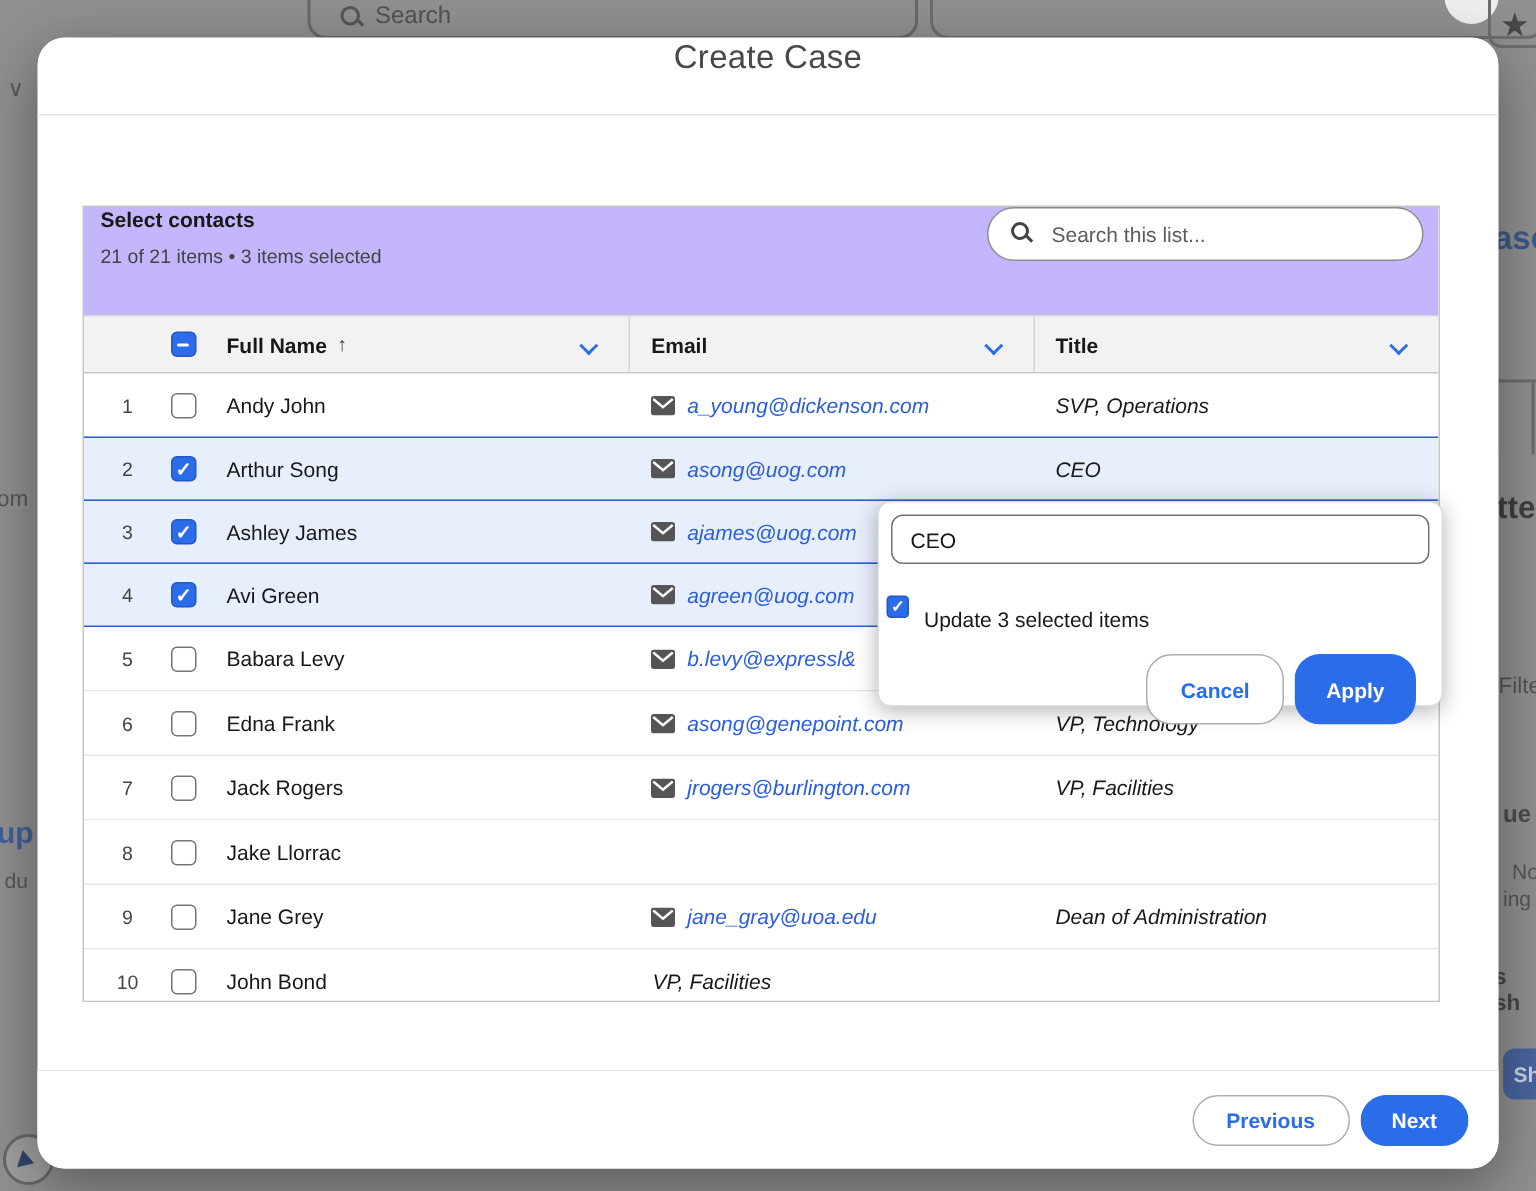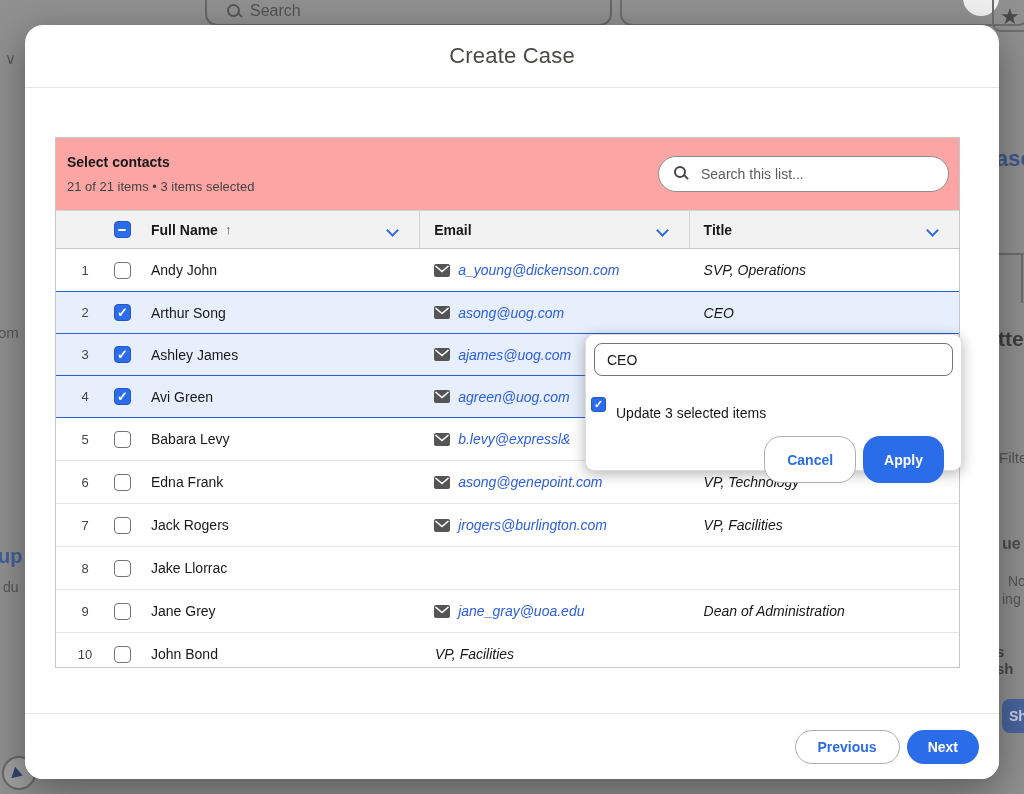--- a/index.html
+++ b/index.html
@@ -32,27 +32,27 @@
   .bg-up { position:absolute; left:-2px; top:545px; color:#40609c; font-size:20px; font-weight:bold; }
   .bg-du { position:absolute; left:3px; top:579px; color:#565656; font-size:14px; }
   .bg-circle { position:absolute; left:2px; top:756px; width:34px; height:34px; border-radius:50%;
     background:#a0a0a0; border:2px solid #686868; }
   .bg-circle::after { content:""; position:absolute; left:9px; top:10px; width:0; height:0;
     border-left:10px solid #31466e; border-top:6px solid transparent; border-bottom:6px solid transparent; transform:rotate(18deg); }
 
   
   .modal { position:absolute; left:25px; top:25px; width:974px; height:754px; background:#ffffff;
     border-radius:18px; box-shadow:0 12px 40px rgba(0,0,0,.38); }
-  .modal-header { height:63px; border-bottom:1px solid #e6e6e6; display:flex; align-items:center; justify-content:center; }
+  .modal-header { height:52px; border-bottom:1px solid #e6e6e6; display:flex; align-items:flex-start; justify-content:center; }
   .modal-title { font-size:22px; font-weight:500; color:#4a4844; letter-spacing:.2px; }
 
   
   .list-panel { position:absolute; left:30px; top:112px; width:905px; height:531px;
     border:1px solid #c6c6c4; background:#fff; overflow:hidden; }
-  .panel-head { height:73px; background:#fca5a5; display:flex; align-items:center; justify-content:space-between;
+  .panel-head { height:73px; background:#c4b5fd; display:flex; align-items:flex-start; justify-content:space-between;
     padding:0 10px 0 10px; border-bottom:1px solid #d6d6d4; }
   .panel-titles { padding-left:1px; }
   .panel-heading { font-size:14px; font-weight:bold; color:#181818; margin-bottom:9px; }
   .panel-summary { font-size:13px; color:#444; }
   .search-box { position:relative; width:291px; height:36px; margin-right:0; }
   .search-box input { width:100%; height:100%; border:1px solid #8d8d8d; border-radius:18px; background:#fff;
     padding:0 14px 0 42px; font-size:14px; font-family:"Liberation Sans",sans-serif; color:#181818; outline:none; }
   .search-box input::placeholder { color:#5c5c5c; }
   .search-icon { position:absolute; left:16px; top:10px; width:12px; height:12px; border:2px solid #444;
     border-radius:50%; }

